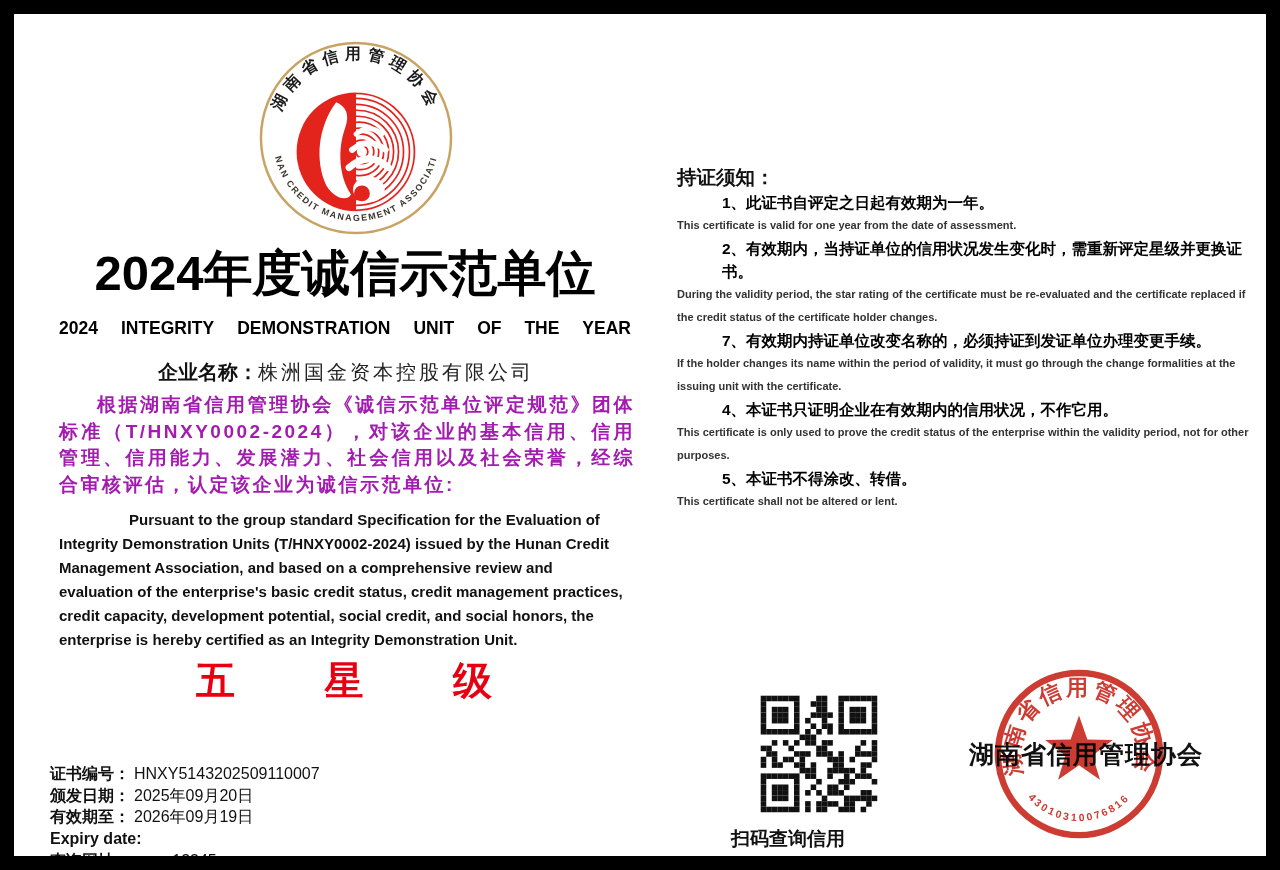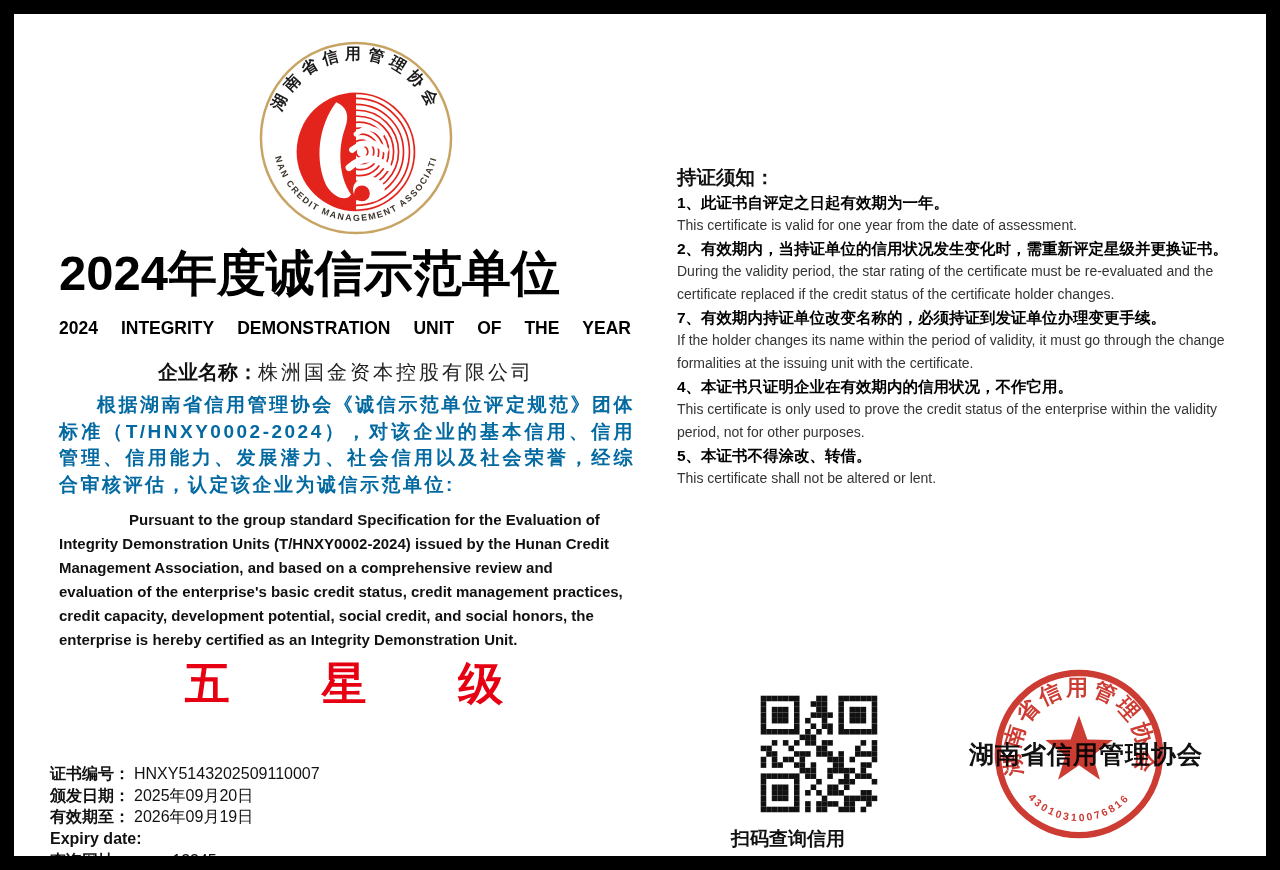--- a/index.html
+++ b/index.html
@@ -8,56 +8,56 @@
   .frame {
     position:relative; width:1280px; height:870px;
     background:#fff; border:14px solid #000; overflow:hidden;
   }
   .abs { position:absolute; }
 
   
   .logo { left:242px; top:25px; width:200px; height:198px; }
 
   .title-cn {
-    left:45px; top:233px; width:572px; display:flex; justify-content:flex-start;
+    left:45px; top:233px; width:572px; display:flex; justify-content:center;
     font-size:49px; font-weight:900; color:#000; line-height:1.1;
     font-family:"Liberation Sans","DejaVu Sans",sans-serif;
   }
   .title-en {
     left:45px; top:304px; width:572px; display:flex; justify-content:space-between;
     font-size:17.5px; font-weight:700; color:#000;
   }
   .company-line { left:45px; top:345px; width:574px; font-size:20px; color:#111;text-align:center; }
   .company-line .lbl { font-weight:800; }
   .company-line .val { font-weight:400; letter-spacing:3px; color:#222; }
 
   .body-cn {
     left:45px; top:378px; width:576px; font-size:19px; line-height:26.5px;
-    font-weight:700; color:#0369a1; text-align:justify; letter-spacing:2.5px;
+    font-weight:700; color:#a21caf; text-align:justify; letter-spacing:2.5px;
     text-indent:2em;
   }
   .body-en {
     left:45px; top:494px; width:570px; font-size:15px; line-height:24px;
     font-weight:700; color:#111; text-indent:70px;
   }
   .rating {
     left:45px; top:640px; width:570px; text-align:center;
     font-family:"DejaVu Serif","Liberation Serif",serif;
-    font-size:45px; font-weight:700; color:#e60012; letter-spacing:38px; padding-left:38px;
+    font-size:39px; font-weight:700; color:#e60012; letter-spacing:38px; padding-left:38px;
   }
   .details { left:36px; top:721px; width:420px; font-size:16px; line-height:21.7px; color:#111;margin-top:28px; }
   .details .row .lbl { font-weight:800; }
   .details .row .val { font-weight:400; padding-left:4px; }
 
   
   .notice { left:663px; top:150px; width:576px; color:#111; }
   .notice .h-cn { font-size:19.5px; font-weight:800; line-height:27px; }
   .notice .h-en { font-size:19.5px; font-weight:800; line-height:27px; margin-bottom:42px; }
-  .notice .item .cn { font-size:15.5px; font-weight:800; line-height:23px; color:#000; }
-  .notice .item .en { font-size:14px; font-weight:400; line-height:23px; color:#333; }
+  .notice .item .cn { font-size:15.5px; font-weight:800; line-height:23px; color:#000;margin-left:45px; }
+  .notice .item .en { font-size:11px; font-weight:700; line-height:23px; color:#333; }
 
   
   .qr-box { left:742px; top:677px; width:126px; height:126px; background:#fff; }
   .qr-caption { left:717px; top:812px; width:176px; text-align:left; font-size:19px; font-weight:800; color:#111; }
 
   
   .authority { left:955px; top:724px; width:300px; font-size:25px; font-weight:800; color:#111; letter-spacing:1px; }
   .stamp { left:976px; top:651px; width:178px; height:178px; mix-blend-mode:multiply; opacity:.94; }
 </style>
 </head>

